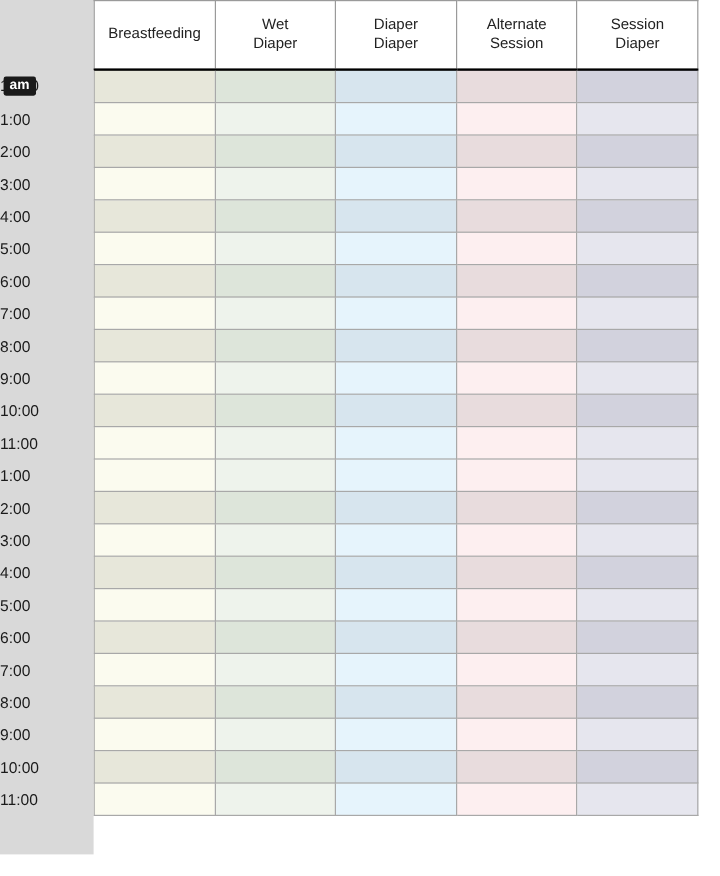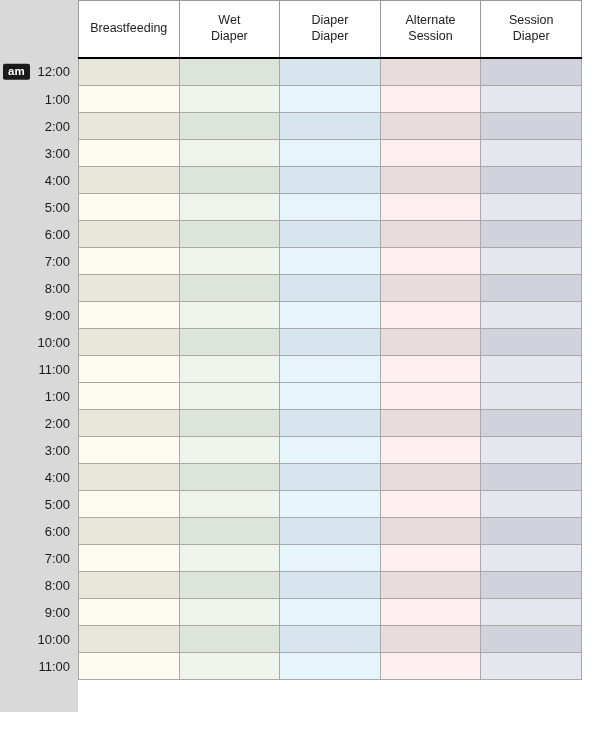--- a/index.html
+++ b/index.html
@@ -59,21 +59,21 @@
     padding: 2px 3px;
   }
   thead th.colhead span { display: block; }
 
   
   td.hour {
     background: #d9d9d9;
     border: none;
     padding: 0 8px 0 0;
     height: 26px;
-    text-align: right;
+    text-align: left;
     font-size: 13px;
     color: #1a1a1a;
     white-space: nowrap;
     position: relative;
   }
   .ampm {
     position: absolute;
     left: 3px;
     top: 50%;
     transform: translateY(-50%);

